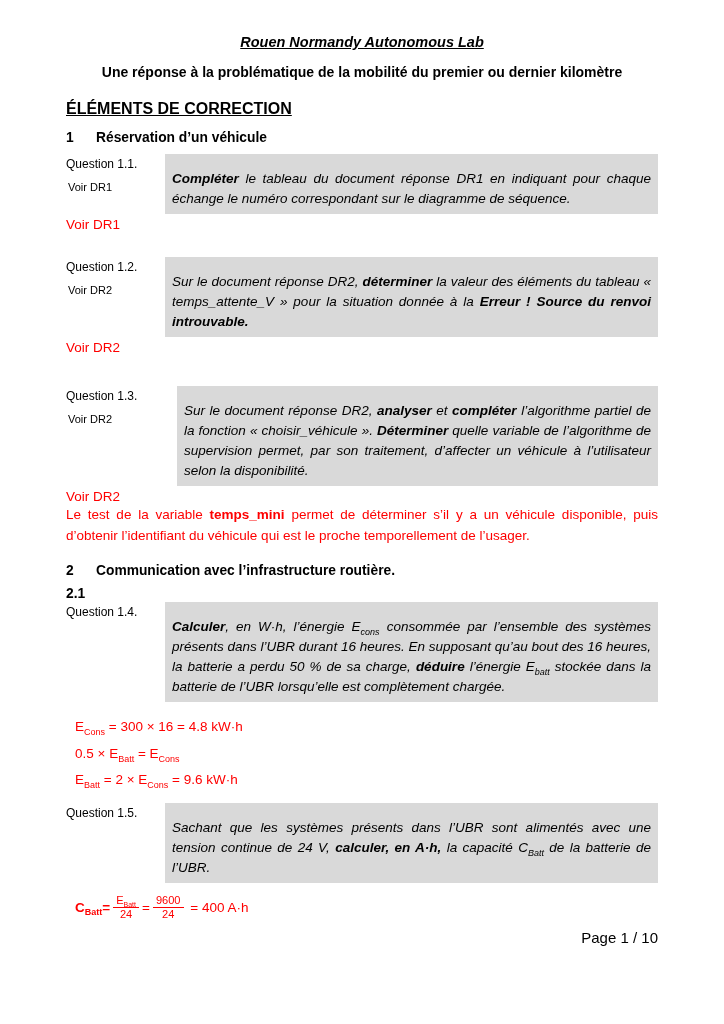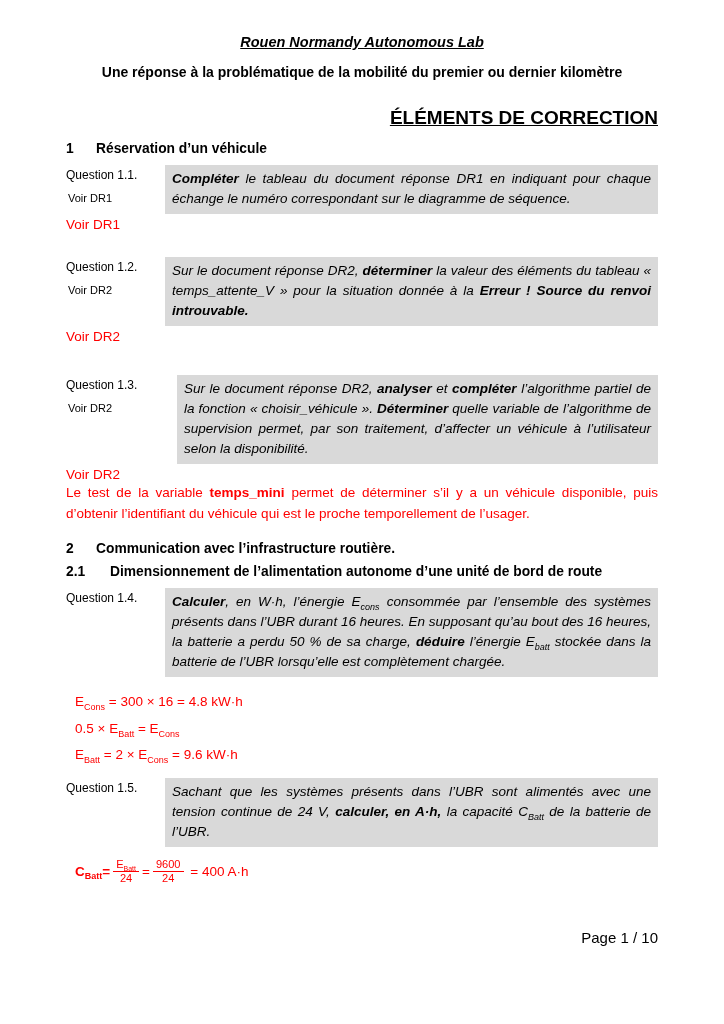--- a/index.html
+++ b/index.html
@@ -5,56 +5,56 @@
   html,body{margin:0;padding:0;}
   body{
     width:724px;height:1024px;background:#ffffff;color:#000;
     font-family:"Liberation Sans","DejaVu Sans",sans-serif;
     position:relative;overflow:hidden;
   }
   .page{padding:34px 66px 0 66px;position:relative;height:990px;box-sizing:border-box;}
 
   .title{font-size:14.5px;font-weight:bold;font-style:italic;text-align:center;text-decoration:underline;}
   .subtitle{font-size:14px;font-weight:bold;text-align:center;margin-top:14px;}
-  .heading{font-size:19px;font-weight:bold;text-align:right;text-decoration:underline;margin-top:27px;}
+  .heading{font-size:16px;font-weight:bold;text-align:left;text-decoration:underline;margin-top:20px;}
 
   .sec{font-size:13.8px;font-weight:bold;display:flex;}
   .sec-num{min-width:30px;flex:none;}
   .sec-num.wide{min-width:44px;}
   .m-sec1{margin-top:12px;}
   .m-sec2{margin-top:17px;}
   .m-sec21{margin-top:8px;}
 
   .qblock{display:flex;align-items:flex-start;}
   .qleft{width:99px;flex:none;padding-top:3px;}
   .qlabel{font-size:12px;}
   .qref{font-size:11px;margin-top:10px;padding-left:2px;}
   .qbox{
     flex:1;background:#d9d9d9;font-size:13.5px;font-style:italic;
-    line-height:20px;text-align:justify;padding:4px 7px 5px 7px;
+    line-height:20px;text-align:justify;padding:15px 7px 5px 7px;
   }
   .b{font-weight:bold;}
   .i{font-style:italic;}
 
   .red{color:#fe0000;}
   .answer{font-size:13.5px;margin-top:3px;}
   .answer-par{font-size:13.5px;line-height:21px;text-align:justify;}
   .formula{font-size:13.5px;margin-top:12px;padding-left:9px;}
 
   sub{font-size:9px;line-height:0;}
 
   .frac{display:inline-block;text-align:center;vertical-align:-6px;margin:0 3px;font-size:0.82em;line-height:1.15;}
   .frac .num{display:block;border-bottom:1px solid currentColor;padding:0 3px;}
   .frac .den{display:block;padding:0 3px;text-align:center;}
   .frac sub{font-size:7px;}
 
   .m-q11{margin-top:9px;}
   .m-q12{margin-top:25px;}
   .m-q13{margin-top:31px;gap:12px;}
-  .m-q14{margin-top:9px;}
+  .m-q14{margin-top:1px;}
   .m-q15{margin-top:16px;}
   .m-f1{margin-top:17px;}
   .m-f2{}
   .m-f3{margin-top:11px;}
   .m-f15{margin-top:11px;}
 
   .footer{position:absolute;right:66px;bottom:44px;font-size:15px;}
 </style>
 </head>
 <body>
@@ -100,21 +100,20 @@
   <div class="answer red">Voir DR2</div>
   <div class="answer-par red"><span>Le test de la variable </span><span class="b">temps_mini</span><span> permet de déterminer s’il y a un véhicule disponible, puis d’obtenir l’identifiant du véhicule qui est le proche temporellement de l’usager.</span></div>
 
   <div class="sec m-sec2">
     <span class="sec-num">2</span>
     <span>Communication avec l’infrastructure routière.</span>
   </div>
 
   <div class="sec m-sec21">
     <span class="sec-num wide">2.1</span>
-    <span>Dimensionnement de l’alimentation autonome d’une unité de bord de route</span>
   </div>
 
   <div class="qblock m-q14">
     <div class="qleft">
       <div class="qlabel">Question 1.4.</div>
     </div>
     <div class="qbox"><span class="b i">Calculer</span><span class="i">, en W·h, l’énergie E</span><sub class="i">cons</sub><span class="i"> consommée par l’ensemble des systèmes présents dans l’UBR durant 16 heures. En supposant qu’au bout des 16 heures, la batterie a perdu 50 % de sa charge, </span><span class="b i">déduire</span><span class="i"> l’énergie E</span><sub class="i">batt</sub><span class="i"> stockée dans la batterie de l’UBR lorsqu’elle est complètement chargée.</span></div>
   </div>
   <div class="formula red m-f1"><span>E</span><sub>Cons</sub><span> = 300 × 16 = 4.8 kW·h</span></div>
   <div class="formula red m-f2"><span>0.5 × E</span><sub>Batt</sub><span> = E</span><sub>Cons</sub></div>

